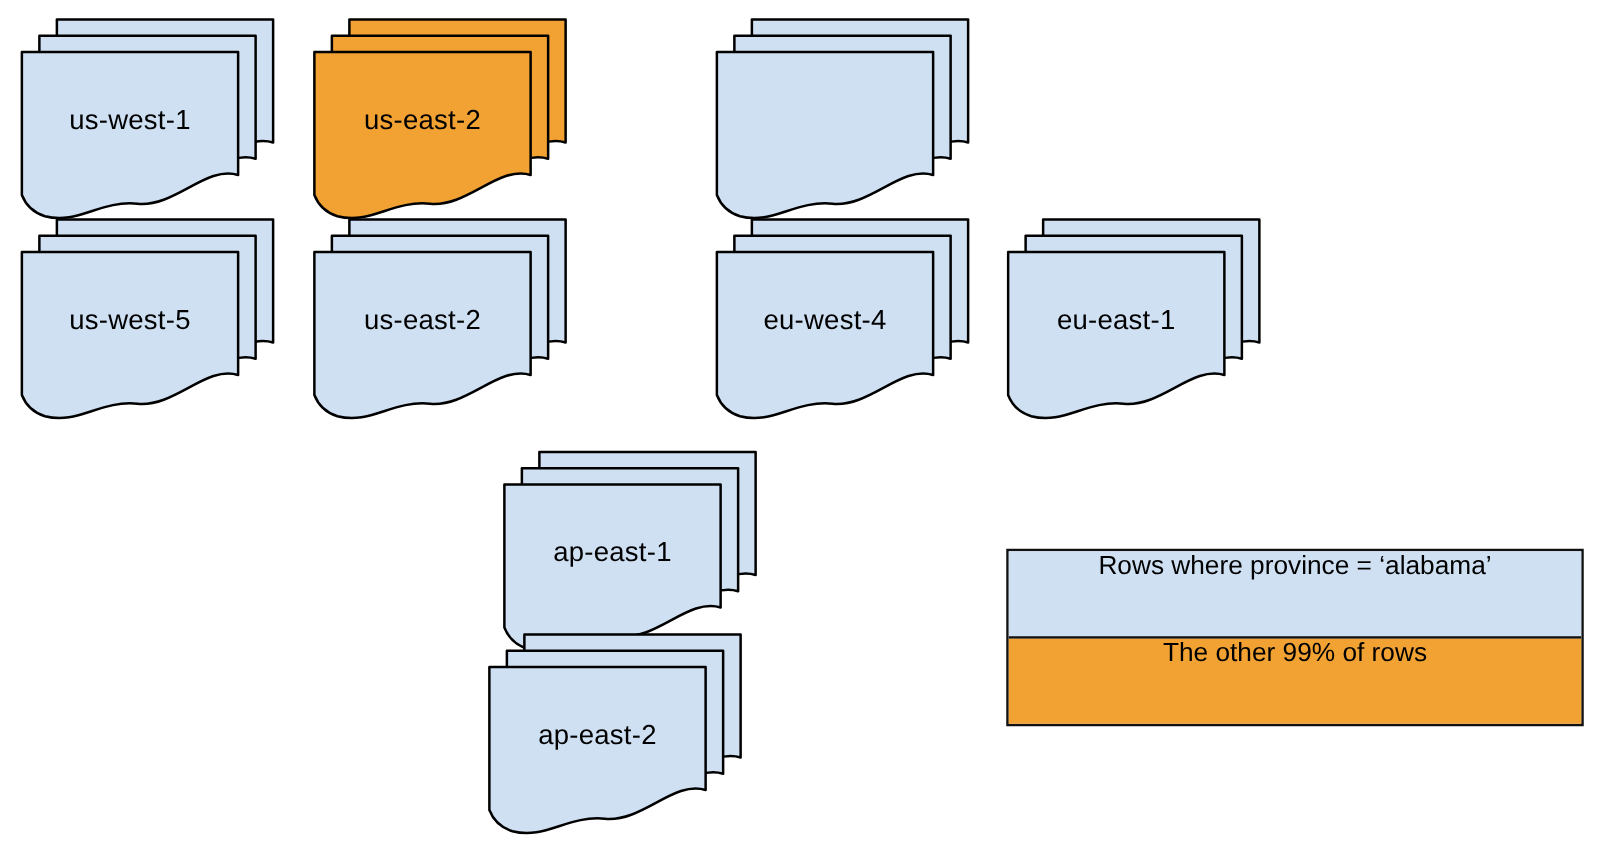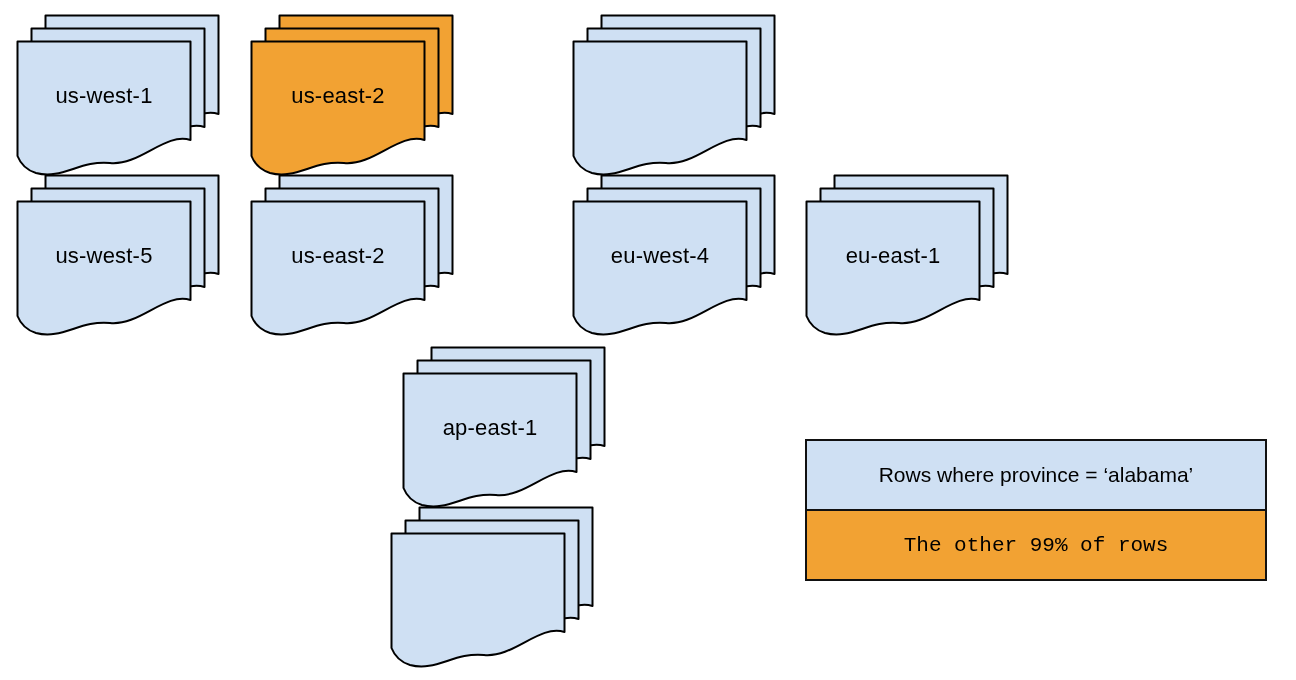--- a/index.html
+++ b/index.html
@@ -56,32 +56,31 @@
     width: 462px;
     height: 142px;
     border: 2px solid #111111;
     box-sizing: border-box;
     display: flex;
     flex-direction: column;
   }
   .legend-row {
     flex: 1;
     display: flex;
-    align-items: center;
+    align-items: flex-start;
     justify-content: center;
     font-size: 21px;
     color: #000000;
   }
   .legend-row.blue {
     background: var(--region-fill, #cfe0f3);
     border-bottom: 2px solid #111111;
   }
   .legend-row.orange {
     background: var(--highlight-fill, #f2a233);
-    font-family: Liberation Mono, monospace;
   }
 </style>
 </head>
 <body>
 
 <div class="canvas">
 
   <div class="stack" style="left:16px; top:14px">
     <svg class="doc-svg" width="206" height="166" viewBox="0 0 206 166">
       <path class="doc" transform="translate(28,0)" d="M1.5,1.5 L174.5,1.5 L174.5,100 C149,92 124,126 94,123 C64,120 46,140 20,133 C12,130.5 5,125 1.5,116 Z"></path>
@@ -138,35 +137,36 @@
 
   <div class="stack" style="left:805px; top:174px">
     <svg class="doc-svg" width="206" height="166" viewBox="0 0 206 166">
       <path class="doc" transform="translate(28,0)" d="M1.5,1.5 L174.5,1.5 L174.5,100 C149,92 124,126 94,123 C64,120 46,140 20,133 C12,130.5 5,125 1.5,116 Z"></path>
       <path class="doc" transform="translate(14,13)" d="M1.5,1.5 L174.5,1.5 L174.5,100 C149,92 124,126 94,123 C64,120 46,140 20,133 C12,130.5 5,125 1.5,116 Z"></path>
       <path class="doc" transform="translate(0,26)" d="M1.5,1.5 L174.5,1.5 L174.5,100 C149,92 124,126 94,123 C64,120 46,140 20,133 C12,130.5 5,125 1.5,116 Z"></path>
     </svg>
     <div class="stack-label">eu-east-1</div>
   </div>
 
-  <div class="stack" style="left:402px; top:346px">
+  <div class="stack" style="left:402px; top:360px">
     <svg class="doc-svg" width="206" height="166" viewBox="0 0 206 166">
       <path class="doc" transform="translate(28,0)" d="M1.5,1.5 L174.5,1.5 L174.5,100 C149,92 124,126 94,123 C64,120 46,140 20,133 C12,130.5 5,125 1.5,116 Z"></path>
       <path class="doc" transform="translate(14,13)" d="M1.5,1.5 L174.5,1.5 L174.5,100 C149,92 124,126 94,123 C64,120 46,140 20,133 C12,130.5 5,125 1.5,116 Z"></path>
       <path class="doc" transform="translate(0,26)" d="M1.5,1.5 L174.5,1.5 L174.5,100 C149,92 124,126 94,123 C64,120 46,140 20,133 C12,130.5 5,125 1.5,116 Z"></path>
     </svg>
     <div class="stack-label">ap-east-1</div>
   </div>
 
   <div class="stack" style="left:390px; top:506px">
     <svg class="doc-svg" width="206" height="166" viewBox="0 0 206 166">
       <path class="doc" transform="translate(28,0)" d="M1.5,1.5 L174.5,1.5 L174.5,100 C149,92 124,126 94,123 C64,120 46,140 20,133 C12,130.5 5,125 1.5,116 Z"></path>
       <path class="doc" transform="translate(14,13)" d="M1.5,1.5 L174.5,1.5 L174.5,100 C149,92 124,126 94,123 C64,120 46,140 20,133 C12,130.5 5,125 1.5,116 Z"></path>
       <path class="doc" transform="translate(0,26)" d="M1.5,1.5 L174.5,1.5 L174.5,100 C149,92 124,126 94,123 C64,120 46,140 20,133 C12,130.5 5,125 1.5,116 Z"></path>
     </svg>
+    <div class="stack-label">ap-east-2</div>
   </div>
 
   <div class="legend">
     <div class="legend-row blue">
       <span>Rows where province = ‘alabama’</span>
     </div>
     <div class="legend-row orange">
       <span>The other 99% of rows</span>
     </div>
   </div>

